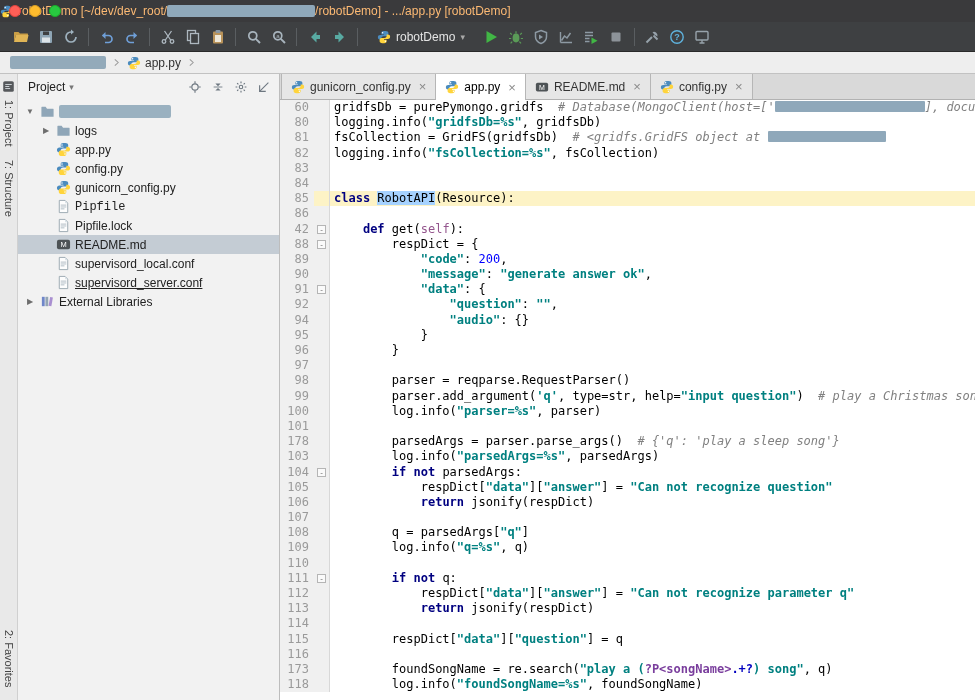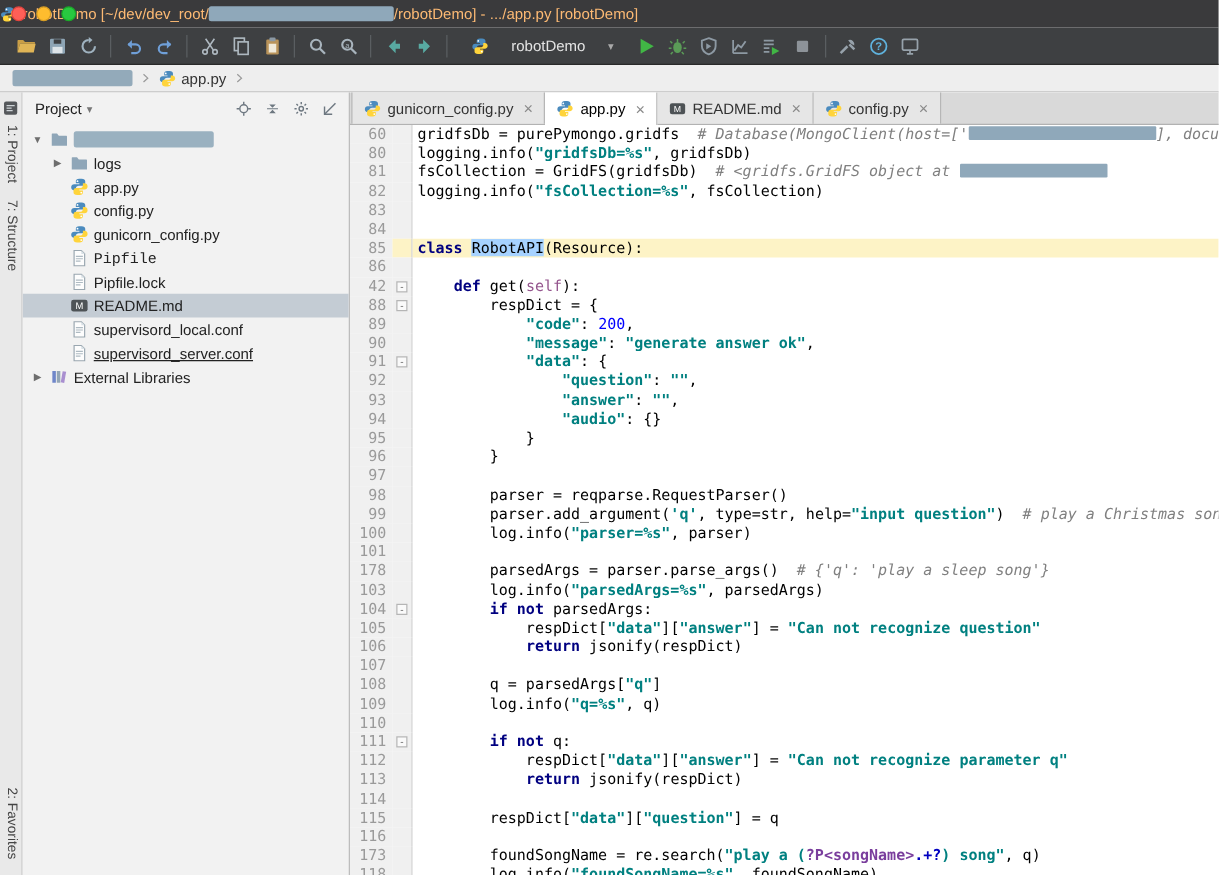--- a/index.html
+++ b/index.html
@@ -15,21 +15,21 @@
   .tl-green{background:#28c840;border:1px solid #1aab29}
   .title-text{display:flex;align-items:center}
   .title-text .icon{margin-right:5px}
   .redact{display:inline-block;background:#8fa8ba;border-radius:2px}
 
   
   .toolbar{height:30px;background:#3e4042;border-bottom:1px solid #292929;display:flex;align-items:center;padding:0 8px}
   .tb-group{display:flex;align-items:center}
   .tb-btn{width:25px;height:24px;display:flex;align-items:center;justify-content:center;border-radius:3px}
   .tb-sep{width:1px;height:18px;background:#5a5e61;margin:0 5px}
-  .run-config{display:flex;align-items:center;gap:18px;margin:0 8px;color:#e4e4e4;font-size:12px;padding:2px 6px;border-radius:3px}
+  .run-config{display:flex;align-items:center;gap:5px;margin:0 8px;color:#e4e4e4;font-size:12px;padding:2px 6px;border-radius:3px}
   .caret{color:#a9a9a9;font-size:9px}
 
   
   .navbar{height:22px;background:#eeeeee;border-bottom:1px solid #c2c2c2;display:flex;align-items:center;gap:6px;padding:0 10px;font-size:12px;color:#333}
   .nav-chip{width:96px;height:13px;background:#93aaba}
   .crumb{display:flex;align-items:center;gap:4px}
   .crumb-sep svg{width:9px;height:9px;display:block}
 
   
   .main{display:flex;height:626px}
@@ -620,25 +620,20 @@
               <span class="fold-mk">-</span>
             </span>
             <span class="txt"><span class="tk-p">            </span><span class="tk-s">"data"</span><span class="tk-p">: {</span></span>
           </div>
           <div class="row">
             <span class="num">92</span>
             <span class="fold"></span>
             <span class="txt"><span class="tk-p">                </span><span class="tk-s">"question"</span><span class="tk-p">: </span><span class="tk-s">""</span><span class="tk-p">,</span></span>
           </div>
           <div class="row">
-            <span class="num">93</span>
-            <span class="fold"></span>
-            <span class="txt"><span class="tk-p">                </span><span class="tk-s">"answer"</span><span class="tk-p">: </span><span class="tk-s">""</span><span class="tk-p">,</span></span>
-          </div>
-          <div class="row">
             <span class="num">94</span>
             <span class="fold"></span>
             <span class="txt"><span class="tk-p">                </span><span class="tk-s">"audio"</span><span class="tk-p">: {}</span></span>
           </div>
           <div class="row">
             <span class="num">95</span>
             <span class="fold"></span>
             <span class="txt"><span class="tk-p">            }</span></span>
           </div>
           <div class="row">

